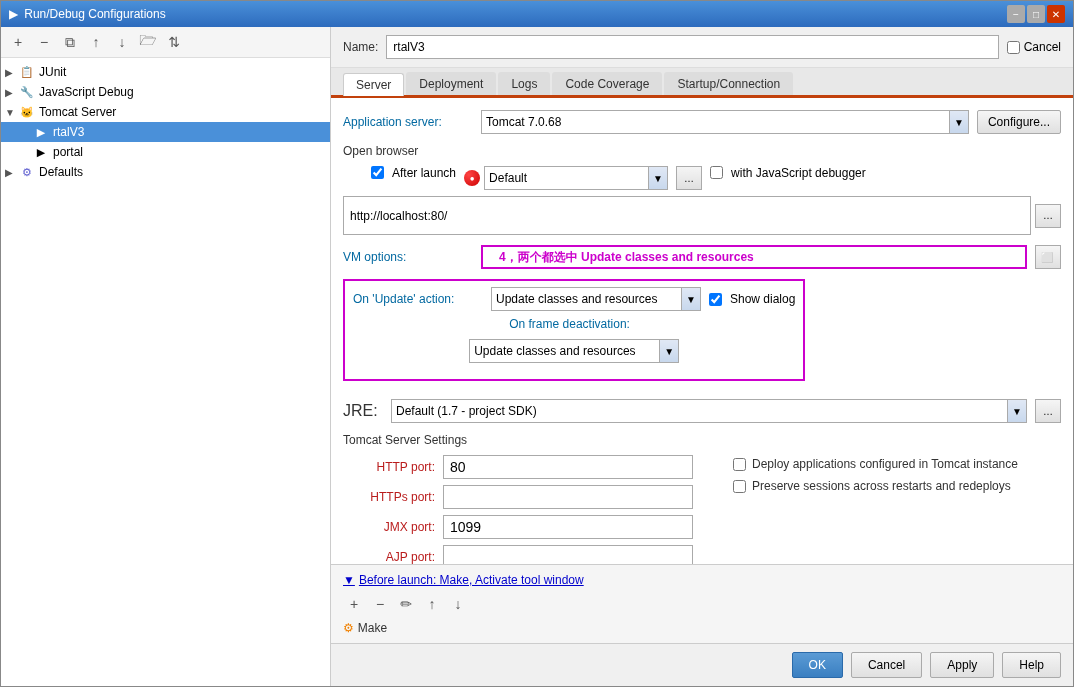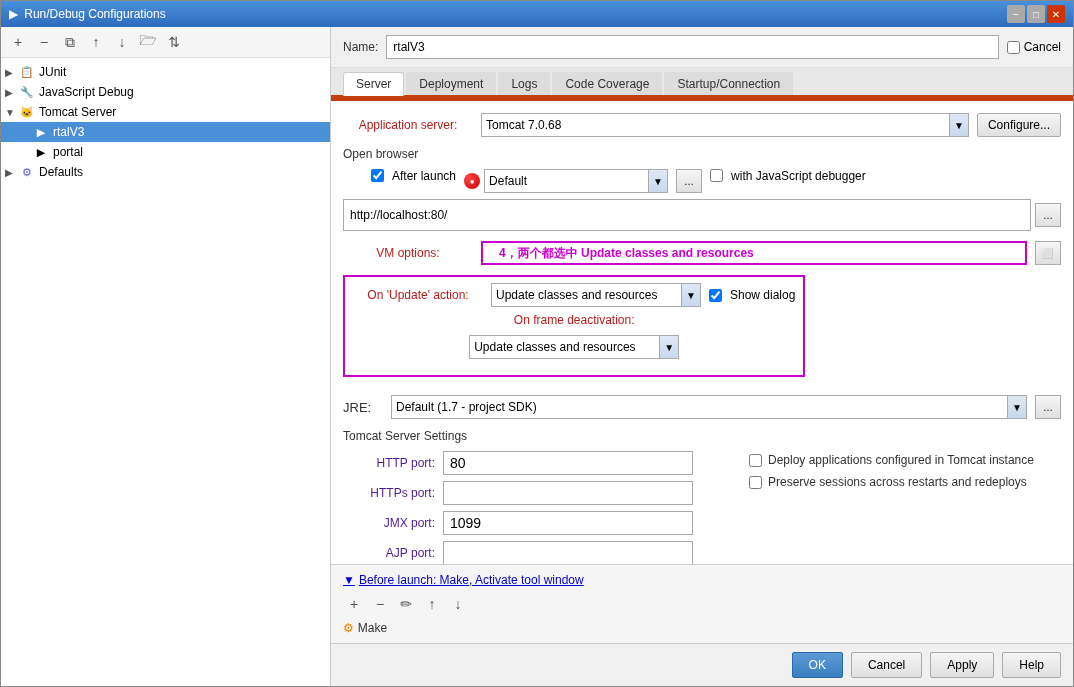--- a/index.html
+++ b/index.html
@@ -173,23 +173,24 @@
 
     .share-checkbox {
       width: 13px;
       height: 13px;
     }
 
     
     .tabs-bar {
       display: flex;
       background: #e8e8e8;
-      border-bottom: 6px solid #c2410c;
+      border-bottom: 3px solid #c2410c;
       padding-left: 12px;
       padding-top: 4px;
+      align-items: center;
     }
 
     .tab {
       padding: 4px 12px;
       cursor: pointer;
       border: 1px solid transparent;
       border-bottom: none;
       font-size: 12px;
       background: #ddd;
       margin-right: 2px;
@@ -206,23 +207,23 @@
     }
 
     .tab-content {
       flex: 1;
       background: white;
       padding: 12px;
       overflow-y: auto;
     }
 
     .form-label {
-      color: #b91c1c;
+      color: #0369a1;
       min-width: 130px;
-      text-align: center;
+      text-align: left;
       font-size: 12px;
     }
 
     .section-label {
       font-size: 12px;
       color: #333;
       margin-bottom: 8px;
       margin-top: 4px;
     }
 
@@ -272,21 +273,21 @@
 
     .url-row {
       display: flex;
       align-items: center;
       gap: 4px;
       margin-bottom: 10px;
     }
 
     .url-input {
       flex: 1;
-      height: 32px;
+      height: 39px;
       border: 1px solid #aaa;
       padding: 2px 6px;
       font-size: 12px;
       background: white;
     }
 
     .browse-btn {
       width: 26px;
       height: 24px;
       background: linear-gradient(to bottom, #f5f5f5, #e0e0e0);
@@ -345,38 +346,38 @@
       display: flex;
       align-items: center;
       gap: 8px;
       margin-bottom: 10px;
       margin-top: 8px;
     }
 
     .jre-label {
       color: #333;
       min-width: 40px;
-      font-size: 13px;
+      font-size: 16px;
     }
 
     .server-settings-label {
       font-size: 12px;
       color: #333;
       margin-bottom: 8px;
       font-weight: normal;
     }
 
     .port-row {
       display: flex;
       align-items: center;
       margin-bottom: 6px;
     }
 
     .port-label {
-      color: #4c1d95;
+      color: #b91c1c;
       min-width: 100px;
       text-align: right;
       font-size: 12px;
       padding-right: 8px;
     }
 
     .port-input {
       width: 250px;
       height: 24px;
       border: 1px solid #aaa;
@@ -384,21 +385,21 @@
       font-size: 14px;
       background: white;
     }
 
     .deploy-checkbox-row {
       display: flex;
       align-items: center;
       gap: 6px;
       font-size: 12px;
       color: #333;
-      margin-left: 36px;
+      margin-left: 20px;
     }
 
     .before-launch {
       border-top: 1px solid #ccc;
       padding: 8px 12px;
       background: #f5f5f5;
     }
 
     .before-launch-header {
       display: flex;

